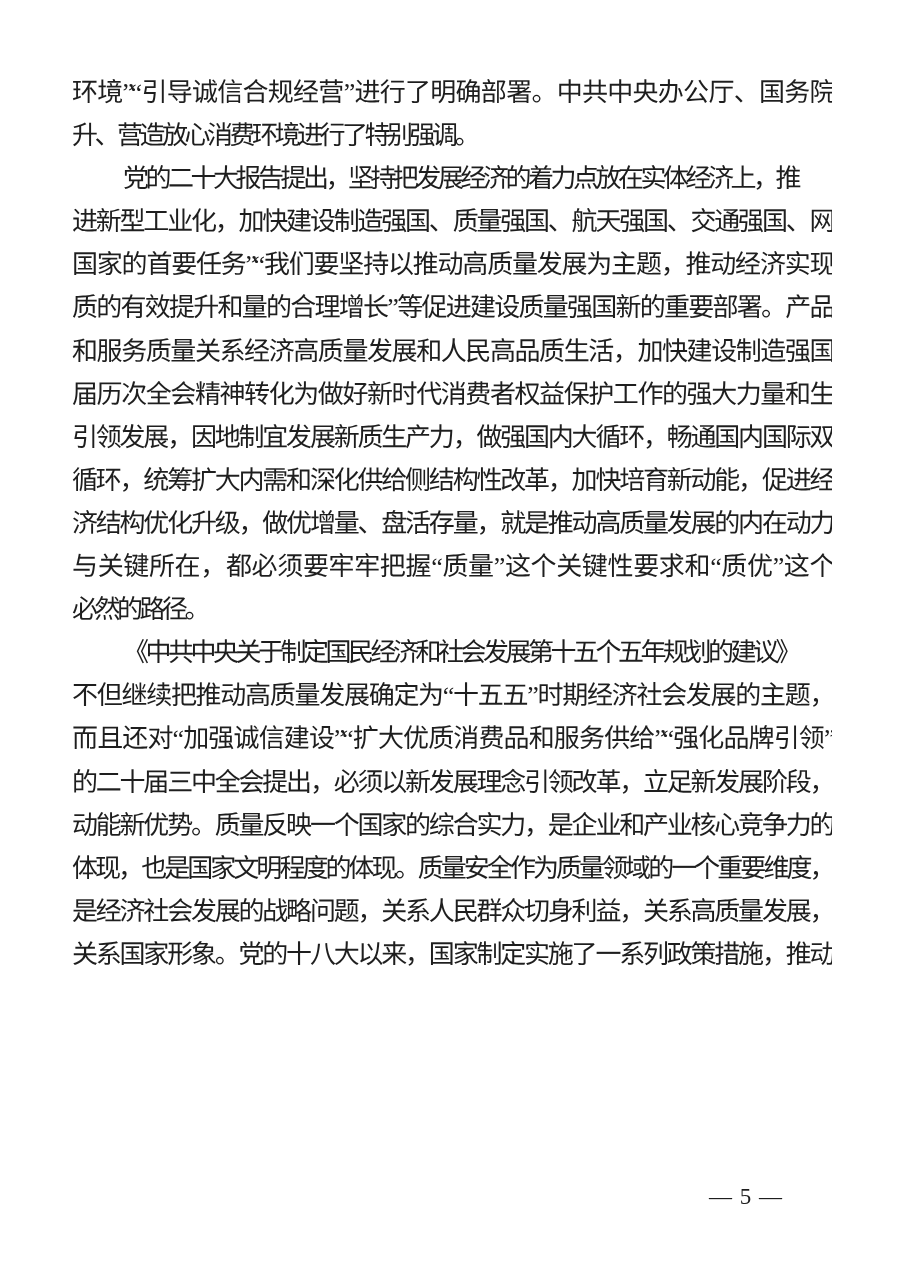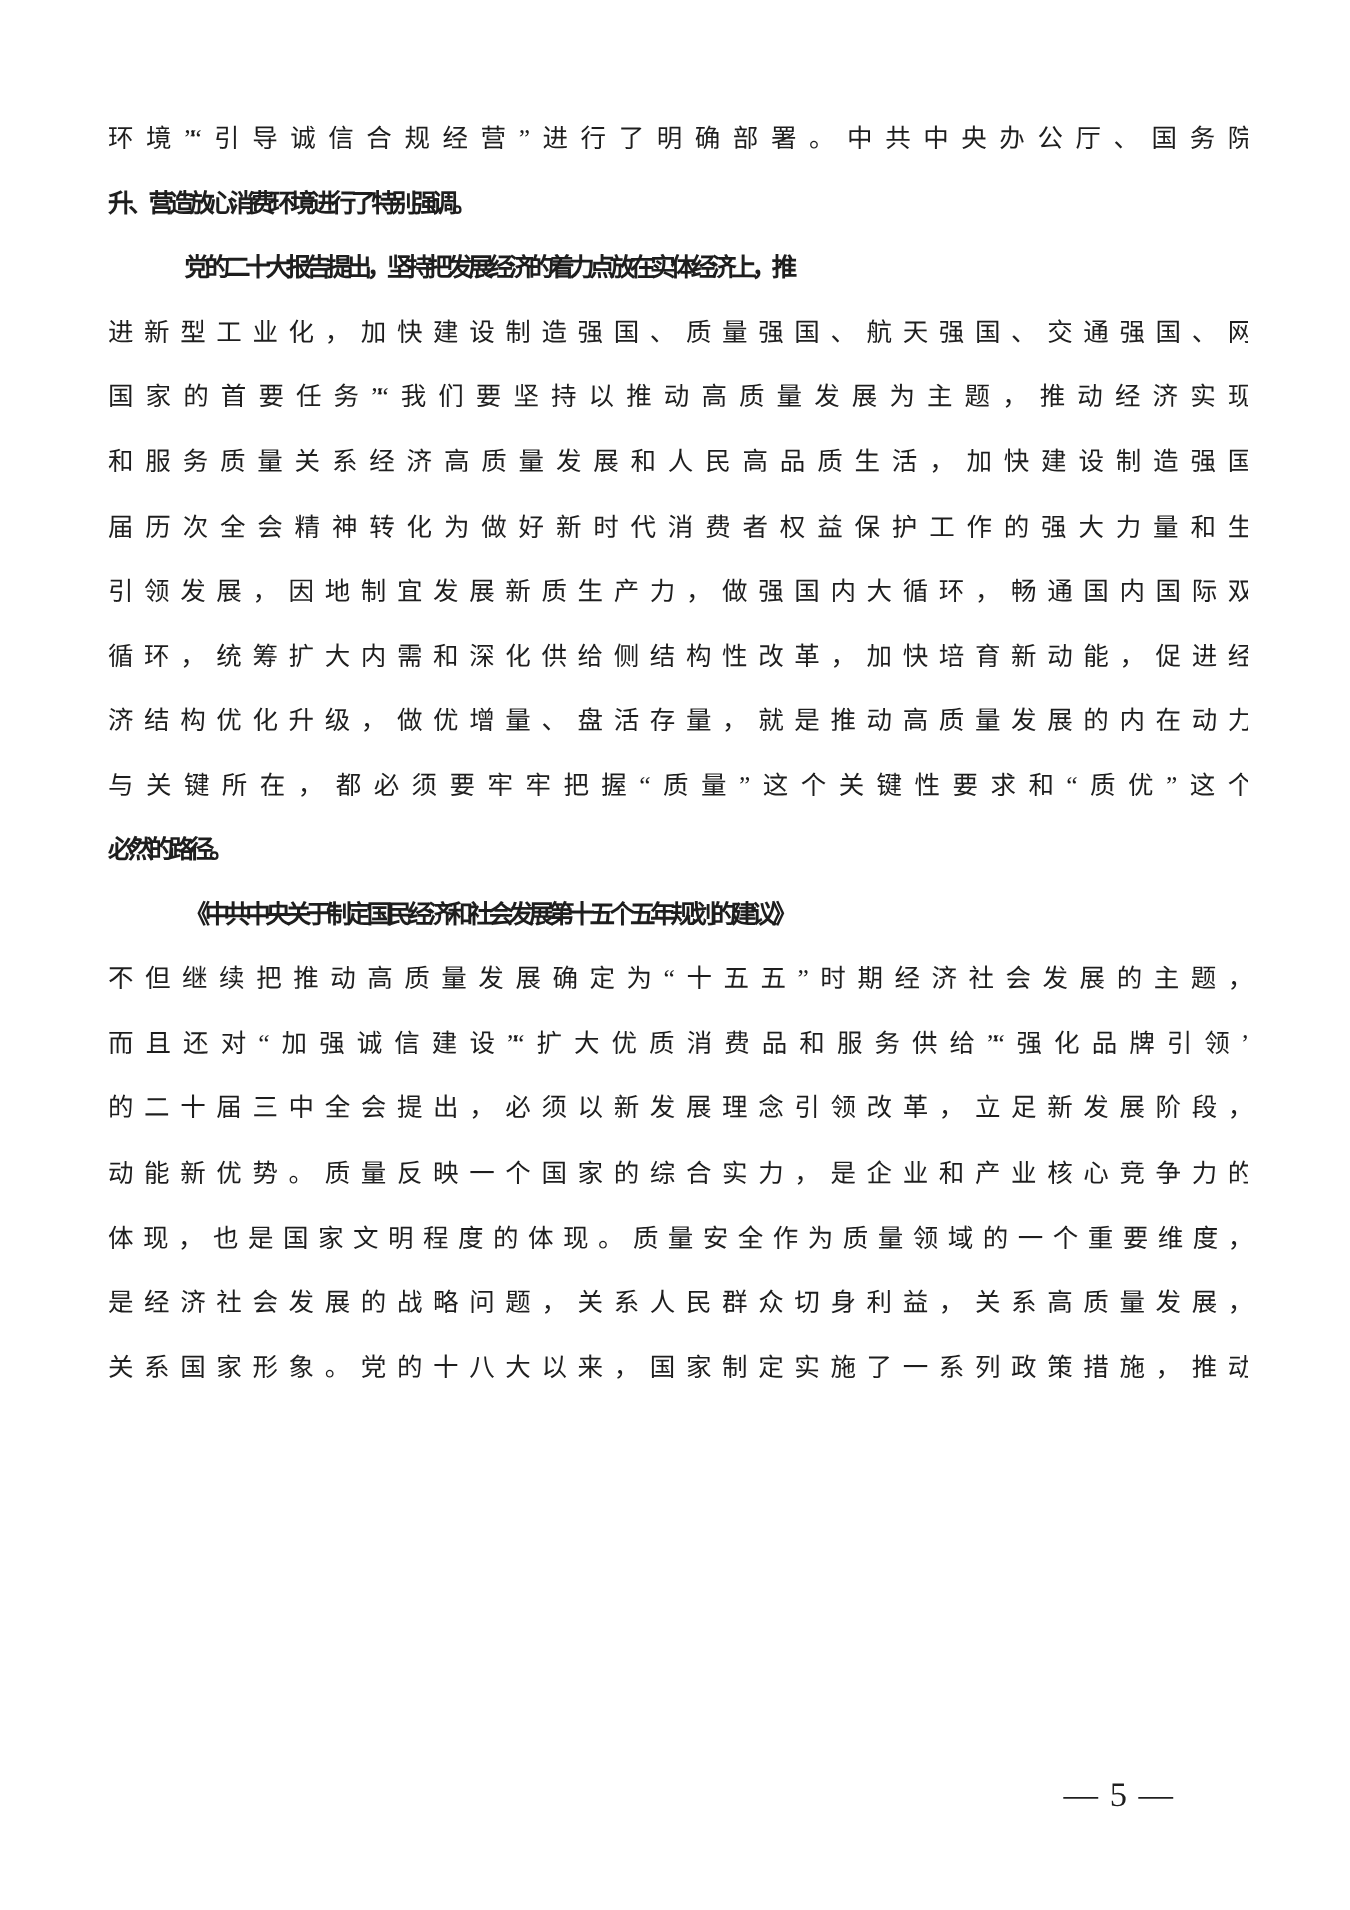--- a/index.html
+++ b/index.html
@@ -24,32 +24,31 @@
   }
   .paragraph {
     margin: 0;
     padding: 0;
   }
   .line {
     box-sizing: border-box;
     width: 100%;
     height: 43.1px;
     line-height: 43.1px;
-    font-size: 17px;
+    font-size: 26px;
     letter-spacing: -3.5px;
     white-space: nowrap;
     overflow: hidden;
     text-align: justify;
     text-align-last: justify;
     -moz-text-align-last: justify;
   }
   .line.short {
     text-align: left;
     text-align-last: left;
-    font-weight: bold;
     -moz-text-align-last: left;
   }
   .paragraph.indented .line:first-child {
     padding-left: 51px;
   }
   .page-footer {
     position: absolute;
     left: 0;
     top: 1181px;
     width: 100%;
@@ -74,20 +73,21 @@
 <div class="page">
   <main class="text-block">
       <div class="paragraph">
         <div class="line">环境”“引导诚信合规经营”进行了明确部署。中共中央办公厅、国务院</div>
         <div class="line short">升、营造放心消费环境进行了特别强调。</div>
       </div>
       <div class="paragraph indented">
         <div class="line short">党的二十大报告提出，坚持把发展经济的着力点放在实体经济上，推</div>
         <div class="line">进新型工业化，加快建设制造强国、质量强国、航天强国、交通强国、网</div>
         <div class="line">国家的首要任务”“我们要坚持以推动高质量发展为主题，推动经济实现</div>
+        <div class="line">质的有效提升和量的合理增长”等促进建设质量强国新的重要部署。产品</div>
         <div class="line">和服务质量关系经济高质量发展和人民高品质生活，加快建设制造强国</div>
         <div class="line">届历次全会精神转化为做好新时代消费者权益保护工作的强大力量和生</div>
         <div class="line">引领发展，因地制宜发展新质生产力，做强国内大循环，畅通国内国际双</div>
         <div class="line">循环，统筹扩大内需和深化供给侧结构性改革，加快培育新动能，促进经</div>
         <div class="line">济结构优化升级，做优增量、盘活存量，就是推动高质量发展的内在动力</div>
         <div class="line">与关键所在，都必须要牢牢把握“质量”这个关键性要求和“质优”这个</div>
         <div class="line short">必然的路径。</div>
       </div>
       <div class="paragraph indented">
         <div class="line short">《中共中央关于制定国民经济和社会发展第十五个五年规划的建议》</div>

